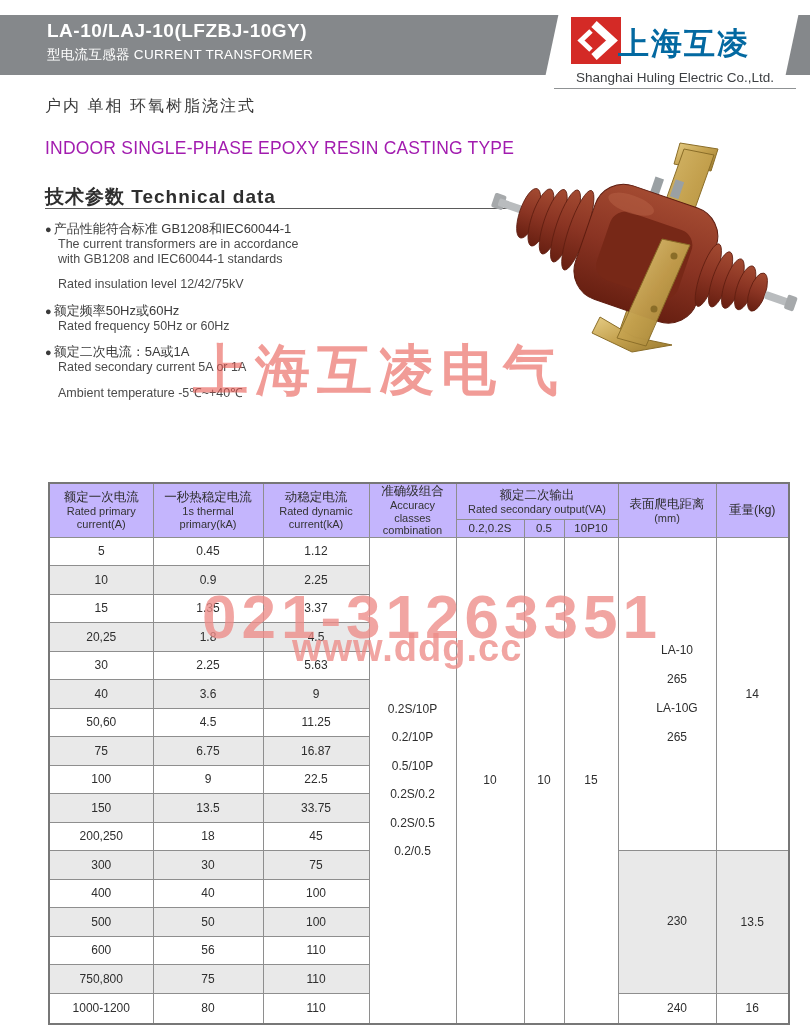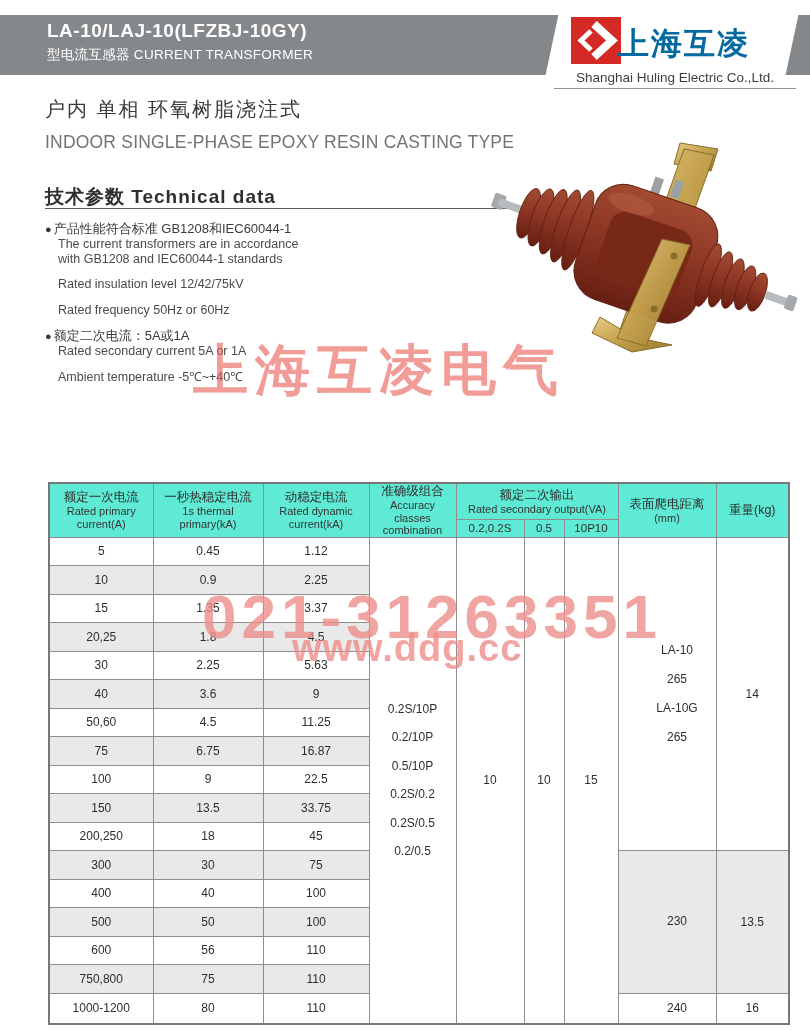--- a/index.html
+++ b/index.html
@@ -14,22 +14,22 @@
   .hdr-title{font-size:19px;font-weight:bold;letter-spacing:.5px;line-height:1.1;}
   .hdr-sub{font-size:13.5px;margin-top:4px;letter-spacing:.3px;}
   .logo-box{position:absolute;left:571px;top:17px;width:50px;height:47px;background:#d42a26;}
   .logo-cn{position:absolute;left:618px;top:23px;font-size:31px;font-weight:600;color:#0369a1;
            letter-spacing:2px;white-space:nowrap;}
   .logo-en{position:absolute;left:556px;top:70px;width:238px;text-align:center;font-size:13.5px;
            color:#3c3f42;white-space:nowrap;}
   .logo-rule{position:absolute;left:554px;top:88px;width:242px;height:1px;background:#8f9294;}
 
   
-  .intro-cn{position:absolute;left:45px;top:96px;font-size:20px;font-weight:500;letter-spacing:2px;color:#3a3a3a;}
-  .intro-en{position:absolute;left:45px;top:132px;font-size:17.5px;color:#737373;letter-spacing:.2px;}
+  .intro-cn{position:absolute;left:45px;top:96px;font-size:16px;font-weight:500;letter-spacing:2px;color:#3a3a3a;}
+  .intro-en{position:absolute;left:45px;top:138px;font-size:17.5px;color:#a21caf;letter-spacing:.2px;}
 
   .tech-h{position:absolute;left:45px;top:184px;font-size:19px;font-weight:bold;color:#2e2e2e;letter-spacing:1px;}
   .tech-rule{position:absolute;left:45px;top:208px;width:500px;height:1px;background:#5a5a5a;}
 
   .bullets{position:absolute;left:45px;top:221px;width:430px;}
   .bullet{margin-bottom:11px;}
   .b-cn{font-size:13px;color:#3a3a3a;line-height:16px;}
   .b-cn .dot{font-size:11px;margin-right:2px;}
   .b-en{font-size:12.5px;color:#4a4a4a;line-height:14.5px;margin-left:13px;white-space:pre-line;}
 
@@ -40,21 +40,21 @@
   .wm{position:absolute;font-weight:bold;white-space:nowrap;pointer-events:none;z-index:6;}
   .wm-center{left:193px;top:334px;font-size:55px;letter-spacing:7px;color:#e8554e;opacity:.58;}
   .wm-phone{left:202px;top:581px;font-size:62px;letter-spacing:5px;color:#ee8c88;opacity:.78;}
   .wm-site{left:292px;top:627px;font-size:38px;letter-spacing:1px;color:#ee8c88;opacity:.78;}
 
   
   .spec{position:absolute;left:48px;top:482px;width:740px;border-collapse:collapse;table-layout:fixed;
         font-size:12px;color:#2e2e2e;z-index:2;}
   .spec th,.spec td{border:1px solid #8e8e8e;text-align:center;vertical-align:middle;padding:0;font-weight:normal;}
   .spec{border:2px solid #777;}
-  .spec thead th{background:#5eead4;}
+  .spec thead th{background:#c4b5fd;}
   .spec thead tr.main{height:36px;}
   .spec thead tr.sub th{height:17px;font-size:11.5px;margin-top:7px;}
   .th-cn{font-size:12.5px;line-height:15px;}
   .th-en{font-size:11px;line-height:12.5px;white-space:pre-line;color:#333;}
   .spec tbody tr{height:28.5px;}
   .spec td.shade{background:#e9e9e9;}
   .spec td.acc div{line-height:28.5px;font-size:12px;}
   .spec td.creep div{line-height:29px;margin-left:20px;}
 </style>
 </head>
@@ -87,20 +87,21 @@
   <div class="bullets">
     <div class="bullet">
       <div class="b-cn"><span class="dot">●</span><span>产品性能符合标准 GB1208和IEC60044-1</span></div>
       <div class="b-en">The current transformers are in accordance
 with GB1208 and IEC60044-1 standards</div>
     </div>
     <div class="bullet">
       <div class="b-en">Rated insulation level 12/42/75kV</div>
     </div>
     <div class="bullet">
+      <div class="b-cn"><span class="dot">●</span><span>额定频率50Hz或60Hz</span></div>
       <div class="b-en">Rated frequency 50Hz or 60Hz</div>
     </div>
     <div class="bullet">
       <div class="b-cn"><span class="dot">●</span><span>额定二次电流：5A或1A</span></div>
       <div class="b-en">Rated secondary current 5A or 1A</div>
     </div>
     <div class="bullet">
       <div class="b-en">Ambient temperature -5℃~+40℃</div>
     </div>
   </div>

